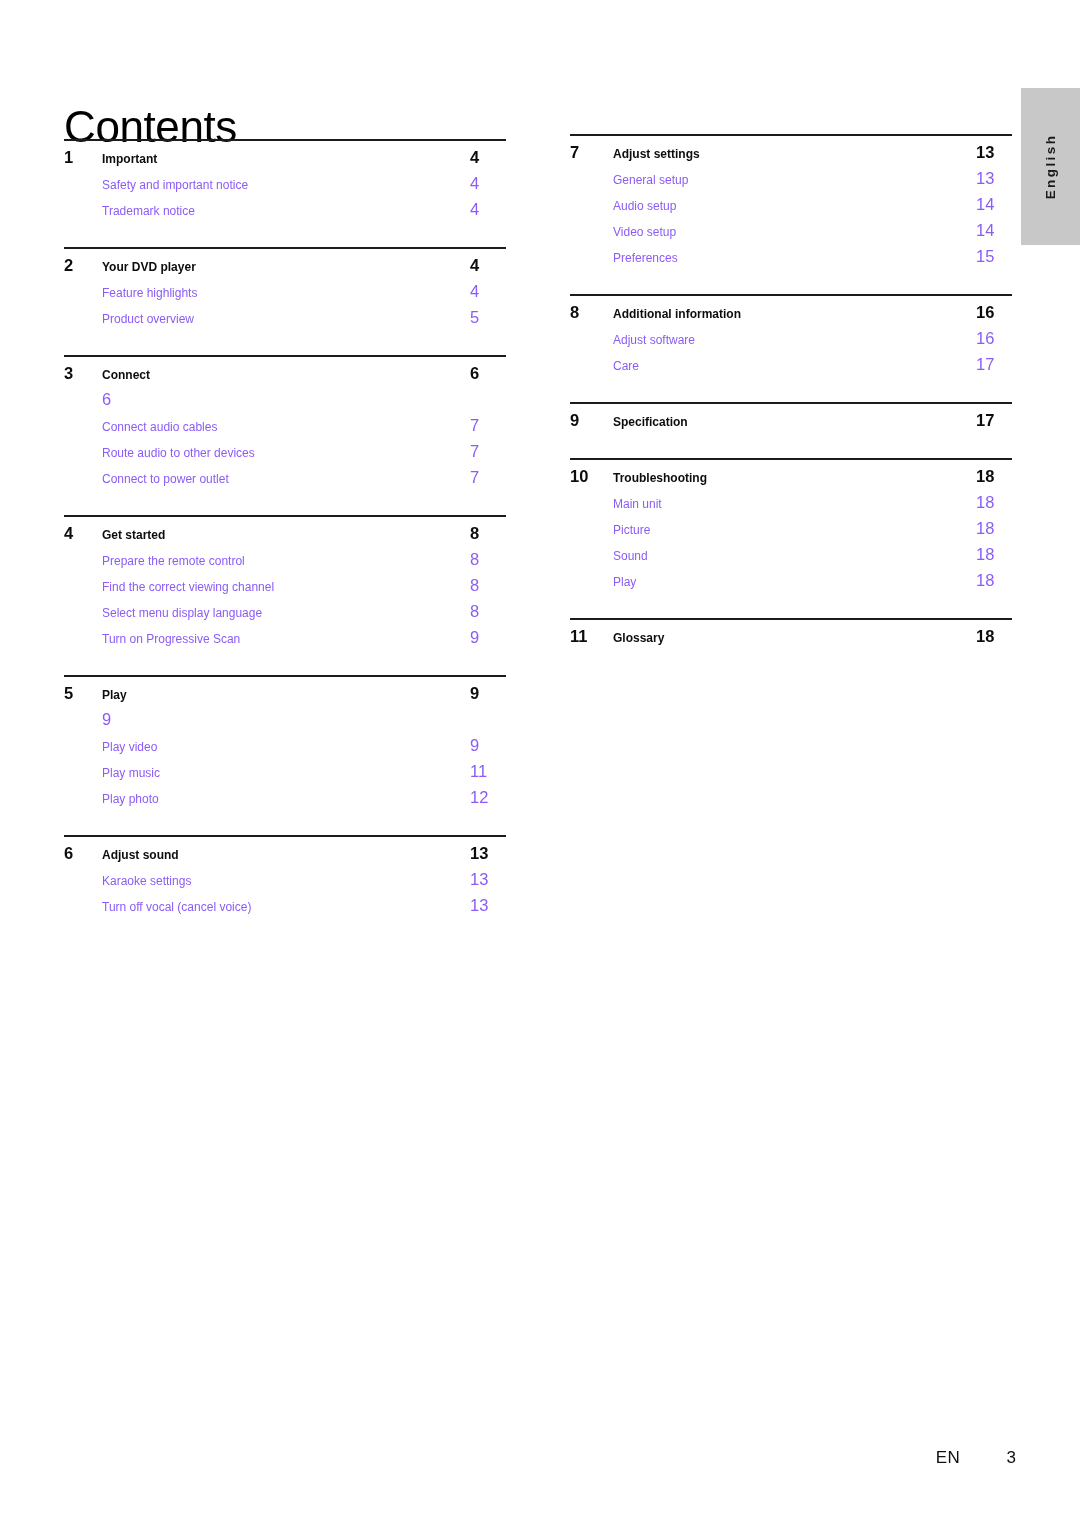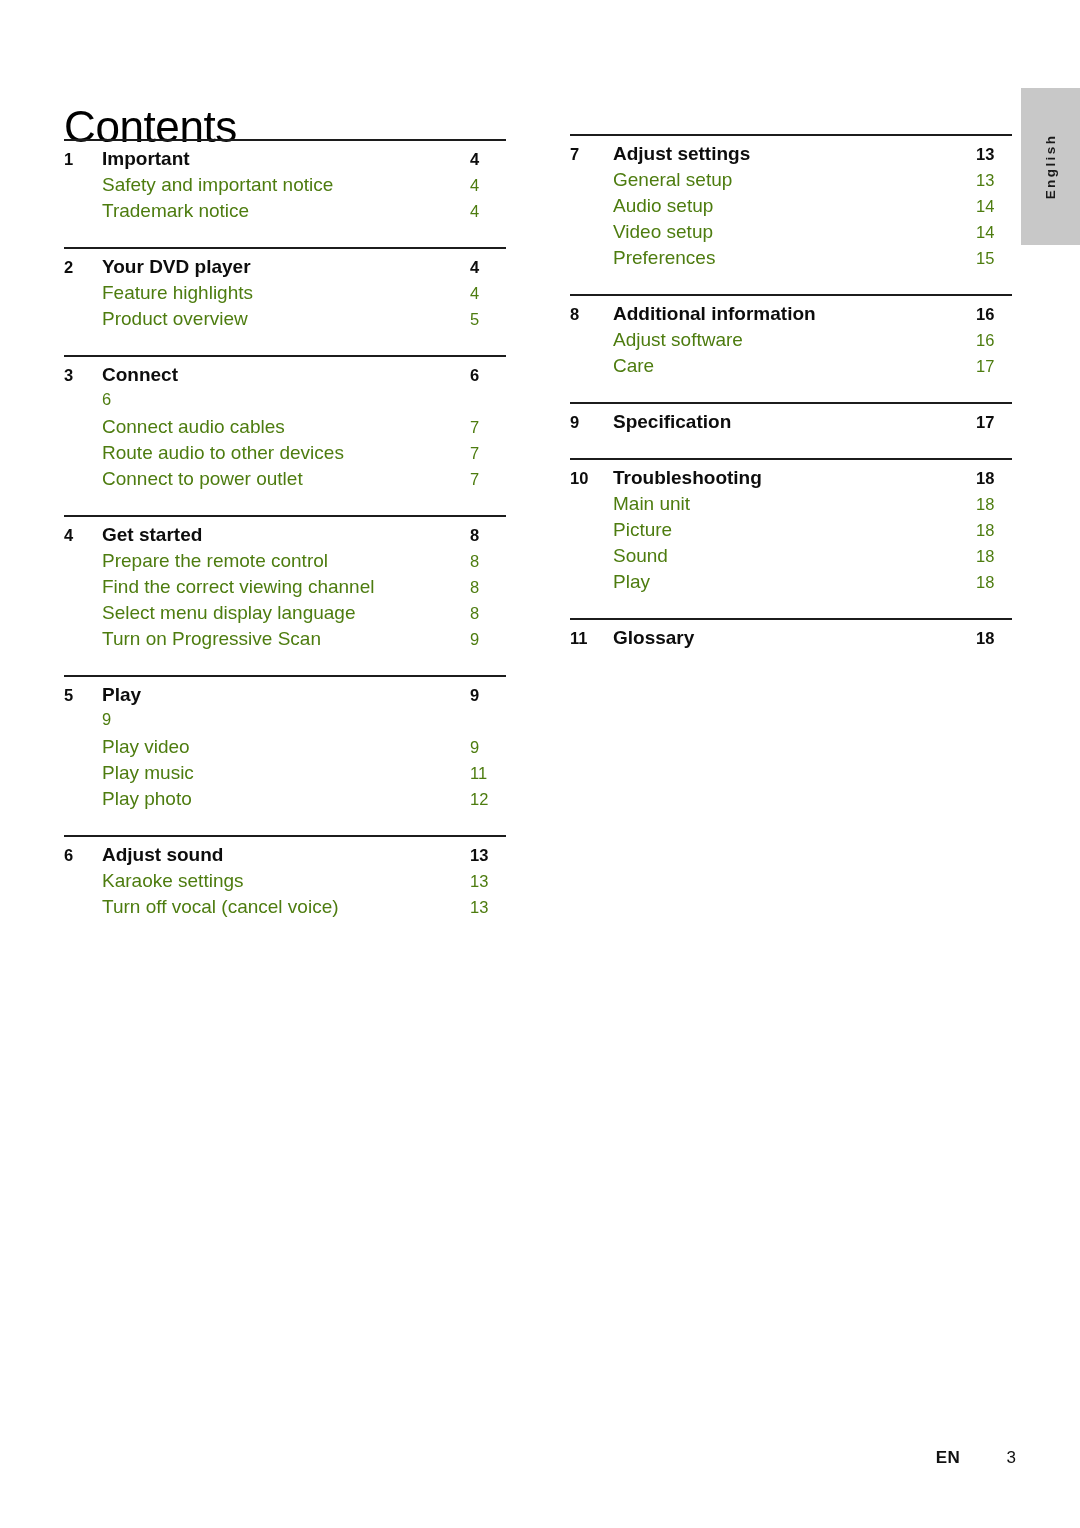--- a/index.html
+++ b/index.html
@@ -82,21 +82,21 @@
     flex: 0 0 38px;
     font-size: 16.5px;
     font-weight: bold;
     color: #111111;
     text-align: left;
   }
   .col-right .num { width: 43px; flex: 0 0 43px; }
 
   .label {
     flex: 1 1 auto;
-    font-size: 19px;
+    font-size: 12px;
     color: #111111;
     white-space: nowrap;
   }
 
   .pg {
     width: 36px;
     flex: 0 0 36px;
     font-size: 16.5px;
     color: #111111;
     text-align: left;
@@ -108,35 +108,35 @@
   .row-head .num {
     font-weight: bold;
     color: #0d0d0d;
   }
 
   
   .row-sub .num { font-weight: normal; }
   .row-sub .label,
   .row-sub .pg {
     font-weight: normal;
-    color: #4d7c0f;
+    color: #8b5cf6;
   }
 
   
   .footer {
     position: absolute;
     left: 0;
     top: 1448px;
     width: 1016px;
     text-align: right;
     font-size: 17px;
     color: #111111;
   }
   .footer .en {
-    font-weight: bold;
+    font-weight: normal;
     letter-spacing: 0.3px;
   }
   .footer .pagenum {
     display: inline-block;
     width: 56px;
     text-align: right;
     font-weight: normal;
   }
 </style>
 </head>

